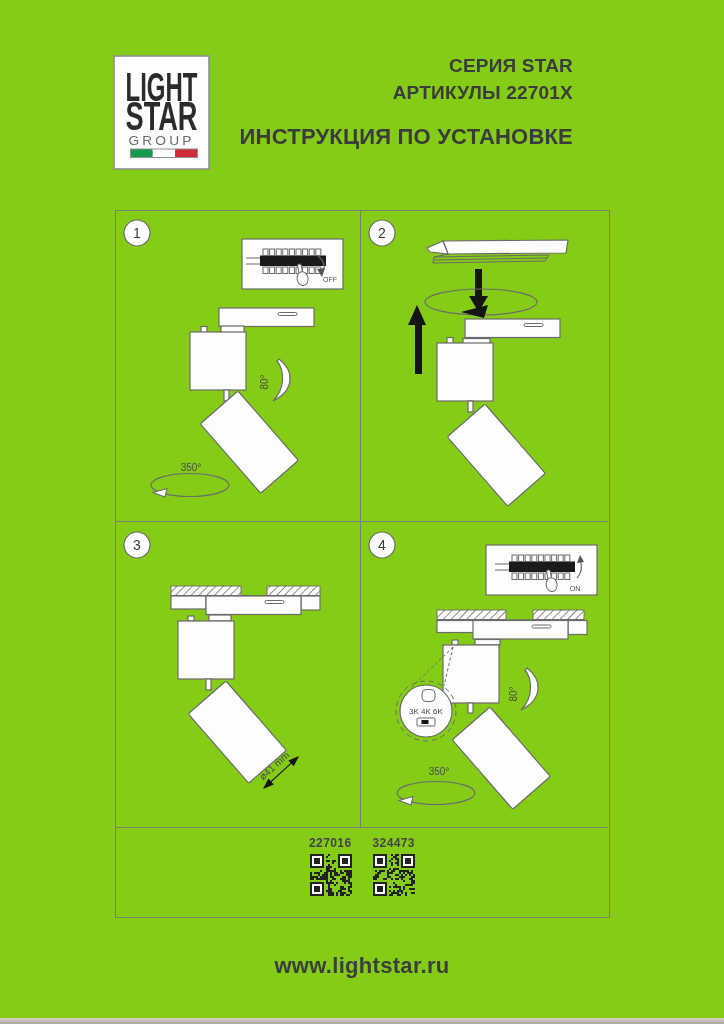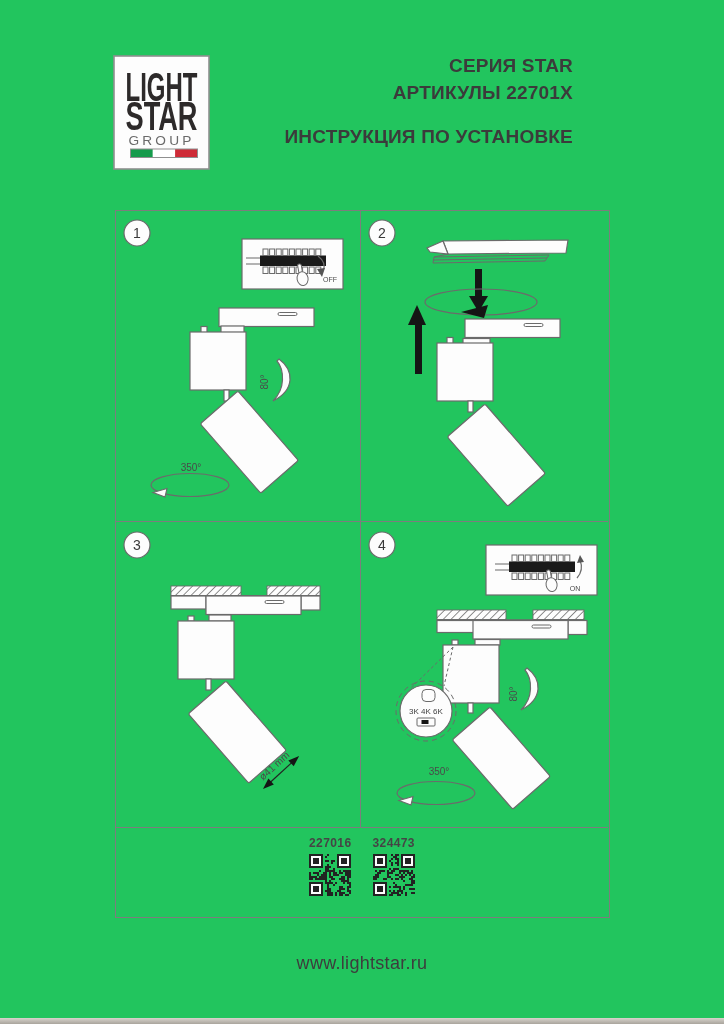--- a/index.html
+++ b/index.html
@@ -1,38 +1,38 @@
 <!DOCTYPE html>
 <html><head>
 <meta charset="utf-8">
 <style>
   html,body{margin:0;padding:0;background:#e8e8e8}
-  .page{position:relative;width:724px;height:1024px;background:#22c55e;overflow:hidden;
+  .page{position:relative;width:724px;height:1024px;background:#84cc16;overflow:hidden;
         font-family:"Liberation Sans","DejaVu Sans",sans-serif;color:#3b3b3b}
   
   .logo-svg{position:absolute;left:113px;top:55px}
   .hdr-series{position:absolute;top:52px;right:151px;text-align:right;
               font-weight:bold;font-size:19px;line-height:27px;letter-spacing:.2px;color:#3b3b3b}
   .hdr-title{position:absolute;top:127px;right:151px;text-align:right;
-             font-weight:bold;font-size:19px;line-height:20.5px;letter-spacing:.2px;color:#3b3b3b}
+             font-weight:bold;font-size:22px;line-height:20.5px;letter-spacing:.2px;color:#3b3b3b}
   
   .grid{position:absolute;left:115px;top:210px;width:495px;height:708px;
         border:1.5px solid #7d7d7d;box-sizing:border-box}
   .panel{position:absolute;box-sizing:border-box}
   #p1{left:0;top:0;width:245px;height:311px;border-right:1.4px solid #7d7d7d;border-bottom:1.4px solid #7d7d7d}
   #p2{left:245px;top:0;width:247px;height:311px;border-bottom:1.4px solid #7d7d7d}
   #p3{left:0;top:311px;width:245px;height:306px;border-right:1.4px solid #7d7d7d;border-bottom:1.4px solid #7d7d7d}
   #p4{left:245px;top:311px;width:247px;height:306px;border-bottom:1.4px solid #7d7d7d}
   .qr-row{position:absolute;left:0;top:617px;width:492px;height:88px;
           display:flex;justify-content:center;align-items:flex-start;gap:21px;padding-top:8px;box-sizing:border-box}
-  .qr-block{text-align:center}
+  .qr-block{text-align:right}
   .qr-label{font-size:12px;font-weight:bold;color:#454545;letter-spacing:.4px;margin-bottom:4px}
   
   .footer{position:absolute;top:953px;left:0;width:724px;text-align:center;
-          font-size:18px;font-weight:normal;color:#3d3d3d;letter-spacing:.3px}
+          font-size:22px;font-weight:bold;color:#3d3d3d;letter-spacing:.3px}
   .scan-edge{position:absolute;left:0;bottom:0;width:724px;height:6px;
              background:linear-gradient(#d8d4cd,#a9a49c)}
   
   .ln{fill:none;stroke:#6b6b6b;stroke-width:1.2}
   .th{fill:none;stroke:#6b6b6b;stroke-width:1}
   .fw{fill:#fdfdfd;stroke:#6b6b6b;stroke-width:1.2}
   .fw2{fill:#fdfdfd;stroke:#6b6b6b;stroke-width:1}
   .blk{fill:#151515;stroke:none}
   .dash{fill:none;stroke:#6b6b6b;stroke-width:1;stroke-dasharray:3,2.5}
   .dashc{fill:none;stroke:#6b6b6b;stroke-width:1;stroke-dasharray:5,4}

